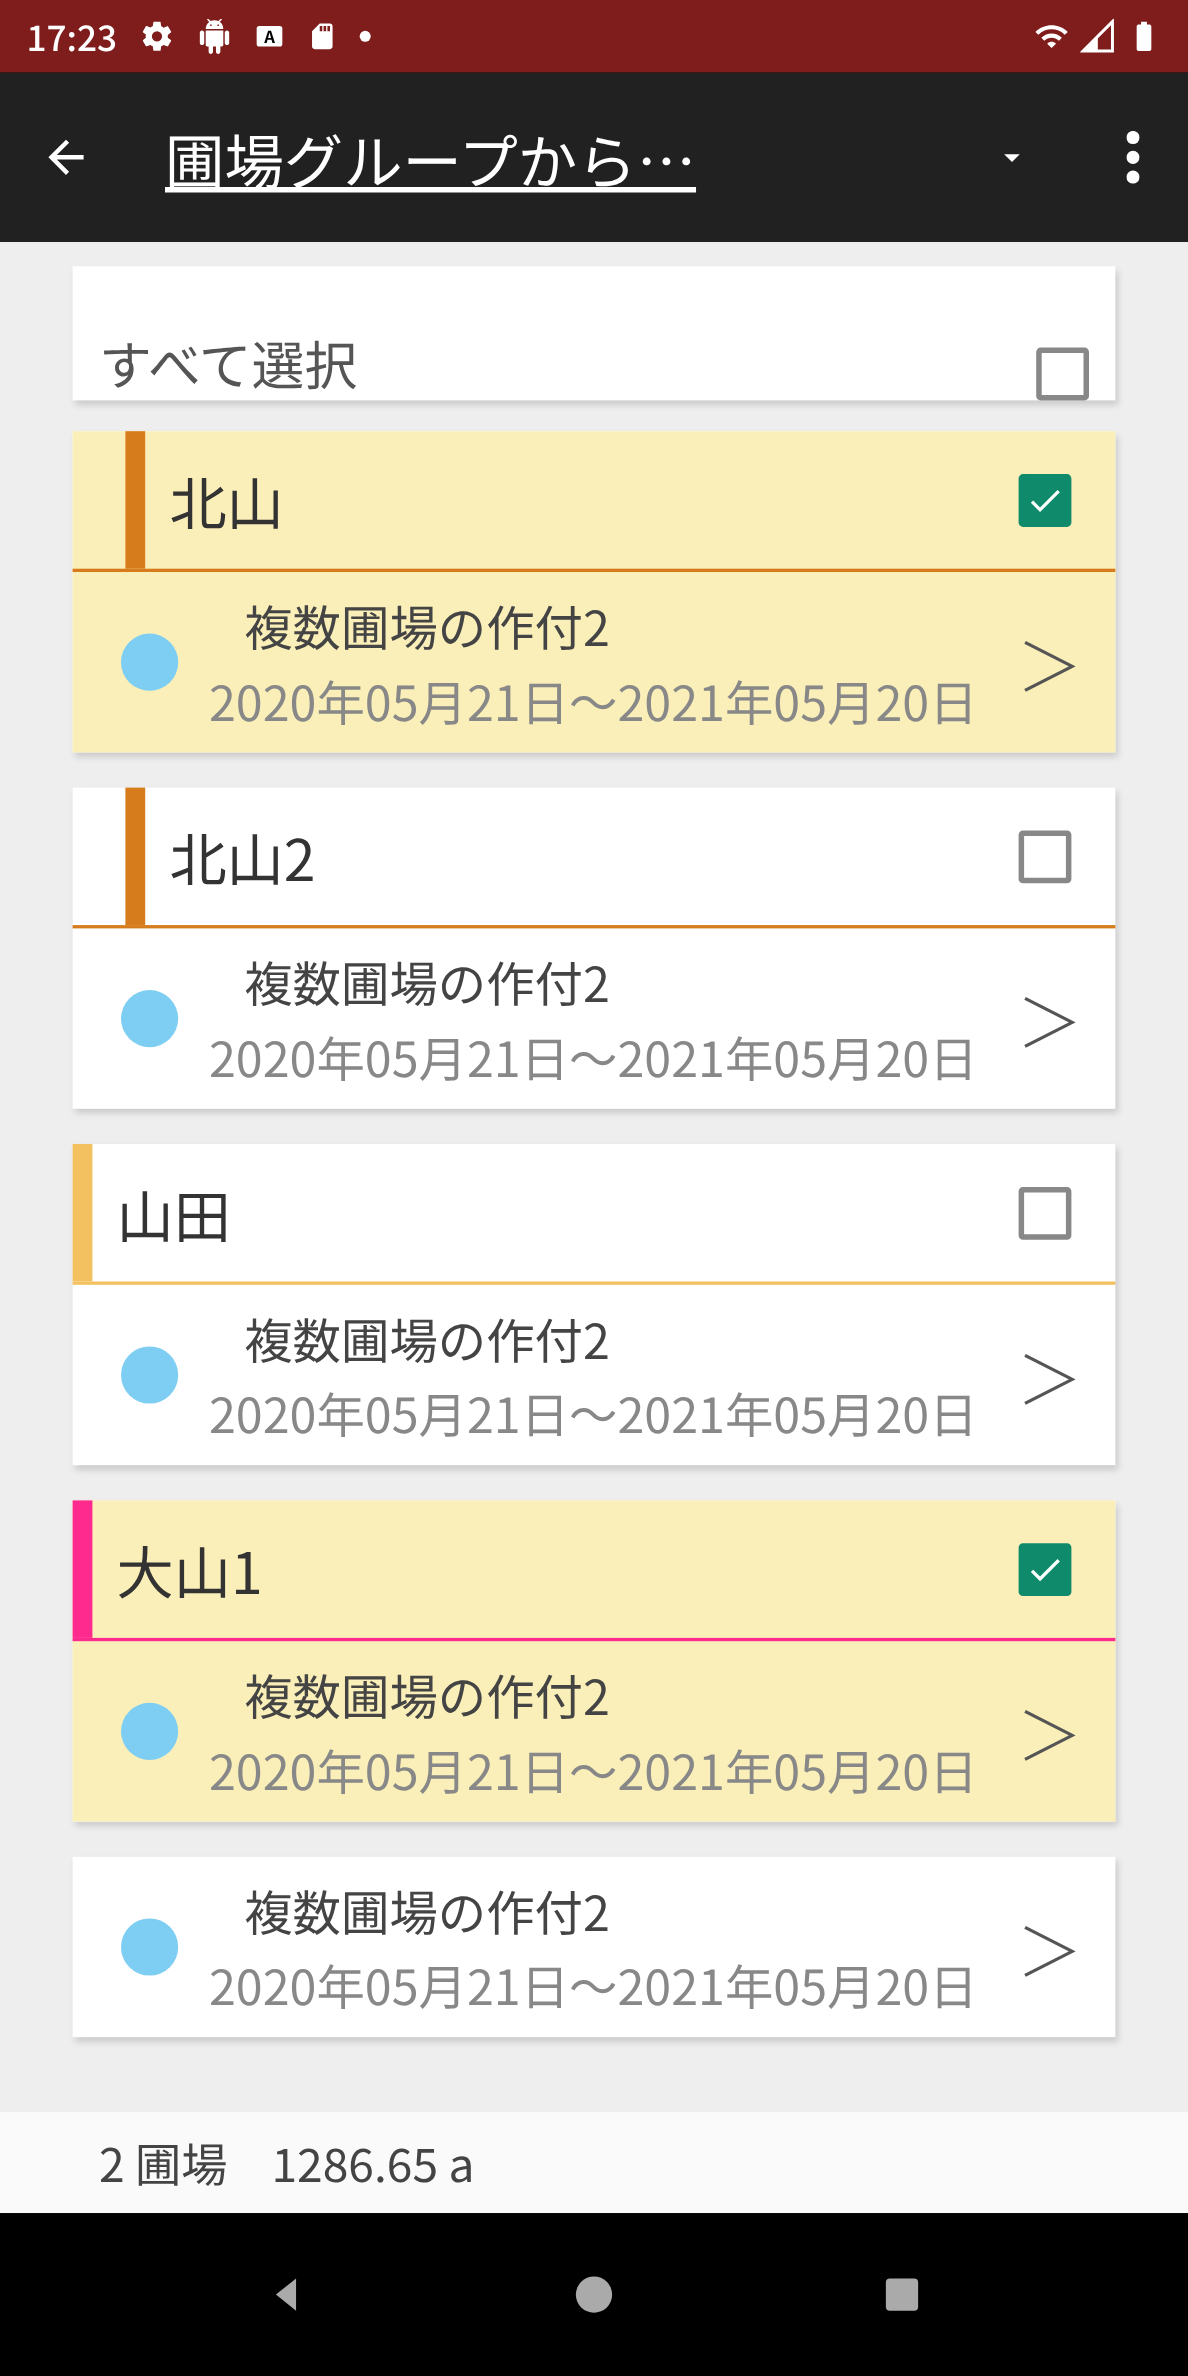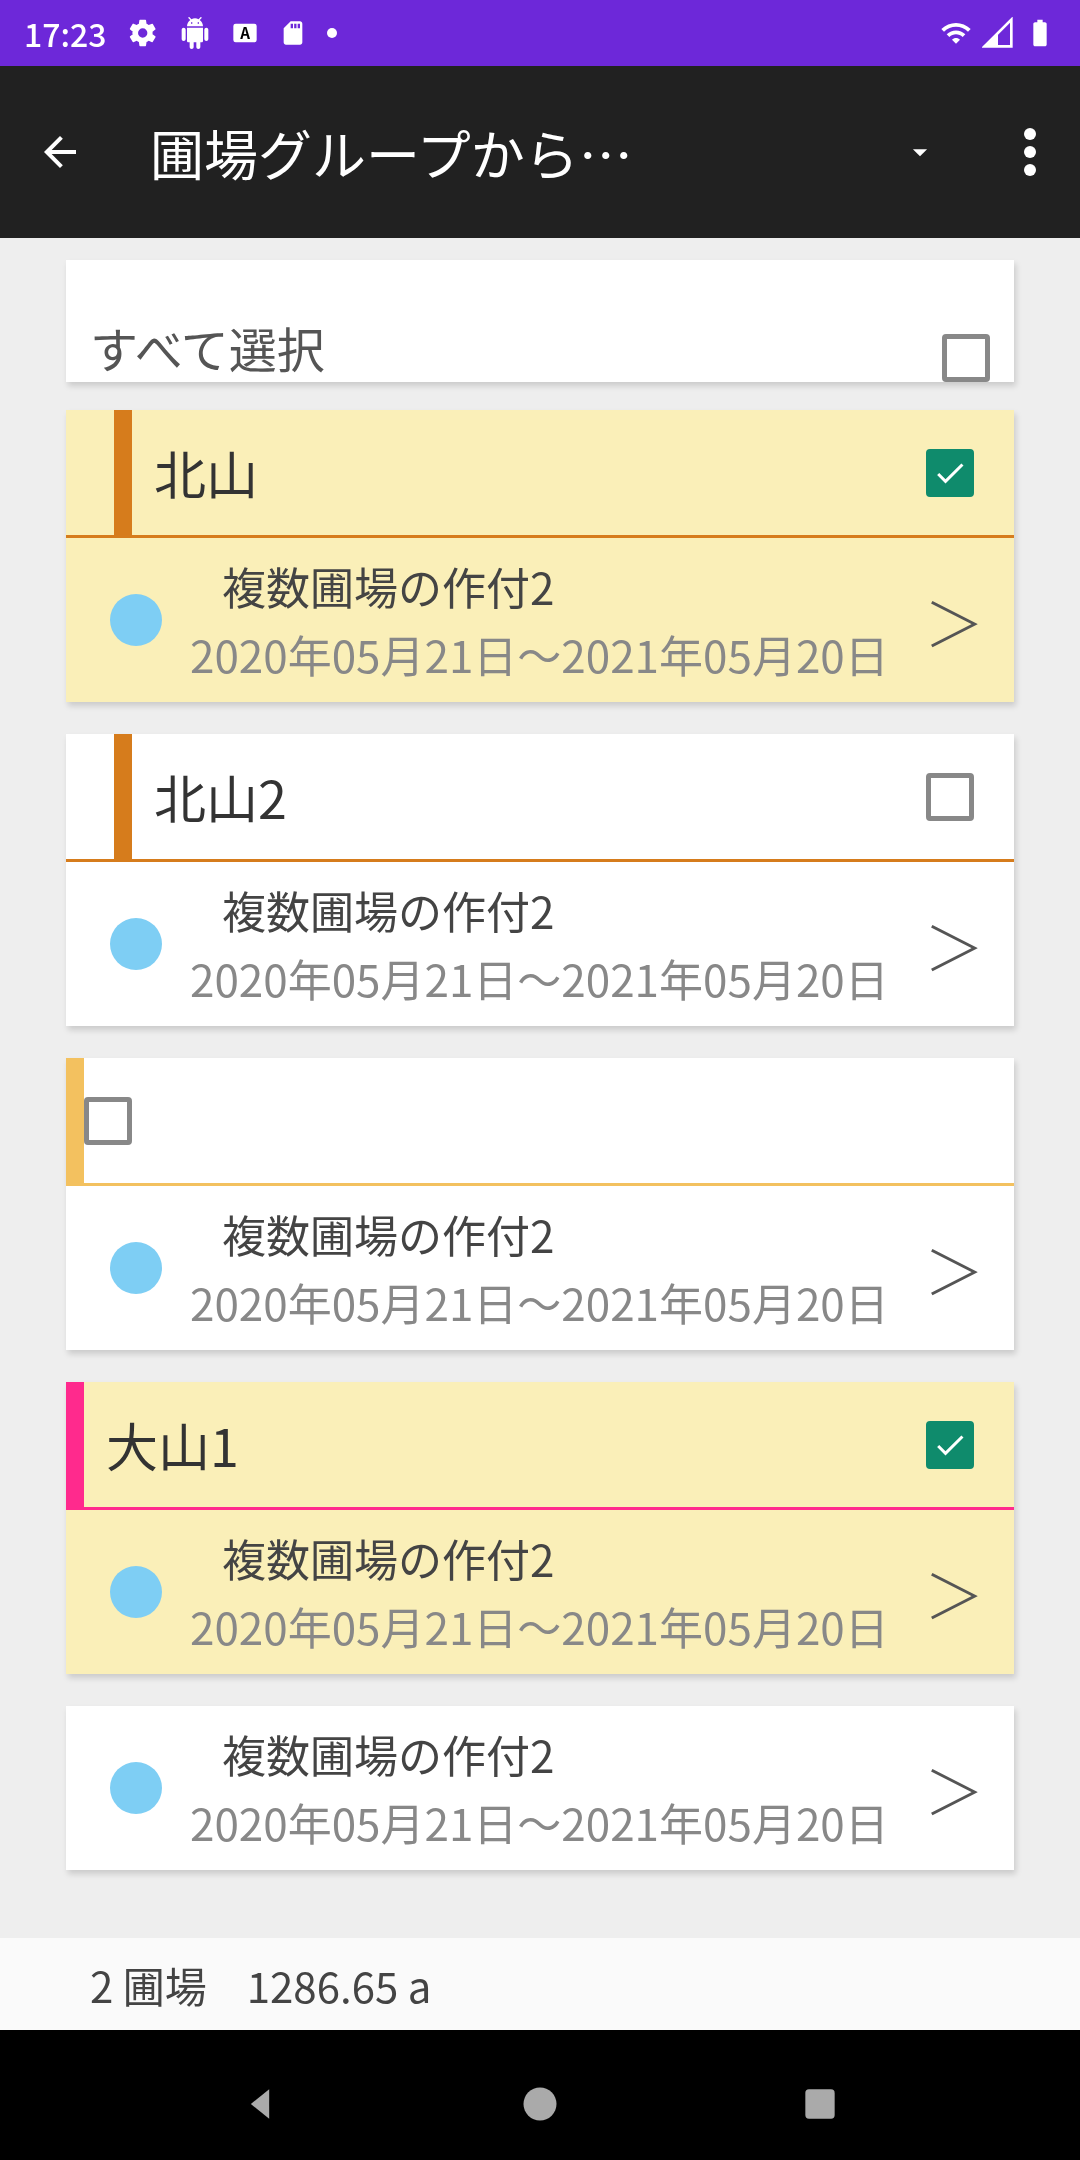--- a/index.html
+++ b/index.html
@@ -1,25 +1,25 @@
 <!DOCTYPE html>
 <html><head>
 <meta charset="utf-8">
 <style>
   * { box-sizing: border-box; margin: 0; padding: 0; }
   html, body { width: 1080px; height: 2160px; font-family: "Noto Sans CJK JP", "Hiragino Sans", sans-serif; background: #000; overflow: hidden; }
   
-  .status-bar { height: 66px; background: #6d28d9; color: #fff; display: flex; align-items: center; padding: 0 24px; font-size: 32px; font-weight: 500; }
+  .status-bar { height: 66px; background: #7f1d1d; color: #fff; display: flex; align-items: center; padding: 0 24px; font-size: 32px; font-weight: 500; }
   .status-left { display: flex; align-items: center; gap: 20px; }
   .status-right { margin-left: auto; display: flex; align-items: center; gap: 10px; }
   .status-icon { width: 32px; height: 32px; fill: #fff; }
   .status-icon-sm { width: 28px; height: 28px; fill: #fff; }
   .dot { width: 10px; height: 10px; background: #fff; border-radius: 50%; }
   
-  .app-bar { height: 172px; background: #212121; color: #fff; display: flex; align-items: center; padding: 0 20px 0 30px; }
+  .app-bar { height: 154px; background: #212121; color: #fff; display: flex; align-items: center; padding: 0 20px 0 30px; text-decoration: underline; }
   .app-bar .back { width: 60px; height: 60px; display: flex; align-items: center; justify-content: center; }
   .app-bar .title { flex: 1; font-size: 54px; font-weight: 400; margin-left: 60px; white-space: nowrap; overflow: hidden; text-overflow: ellipsis; }
   .app-bar .dropdown { width: 80px; height: 80px; display: flex; align-items: center; justify-content: center; margin-left: 20px; }
   .app-bar .overflow { width: 60px; height: 80px; display: flex; align-items: center; justify-content: center; margin-left: 40px; }
   
   .content { height: 1700px; background: #eeeeee; overflow-y: hidden; padding-top: 22px; }
   
   .card { margin: 0 66px 32px 66px; background: #fff; box-shadow: 2px 4px 6px rgba(0,0,0,0.15); }
   .card.first { margin-bottom: 28px; }
   
@@ -157,20 +157,21 @@
       <div class="texts">
         <div class="t1">複数圃場の作付2</div>
         <div class="t2">2020年05月21日～2021年05月20日</div>
       </div>
       <div class="arrow">＞</div>
     </div>
       </div>
       <div class="card">
     <div class="field-header  border-orange-light">
       <div class="color-bar orange-light"></div>
+      <div class="name">山田</div>
       <div class="check">
             <div class="checkbox"></div>
           </div>
     </div>
     <div class="field-detail ">
       <div class="circle"></div>
       <div class="texts">
         <div class="t1">複数圃場の作付2</div>
         <div class="t2">2020年05月21日～2021年05月20日</div>
       </div>

